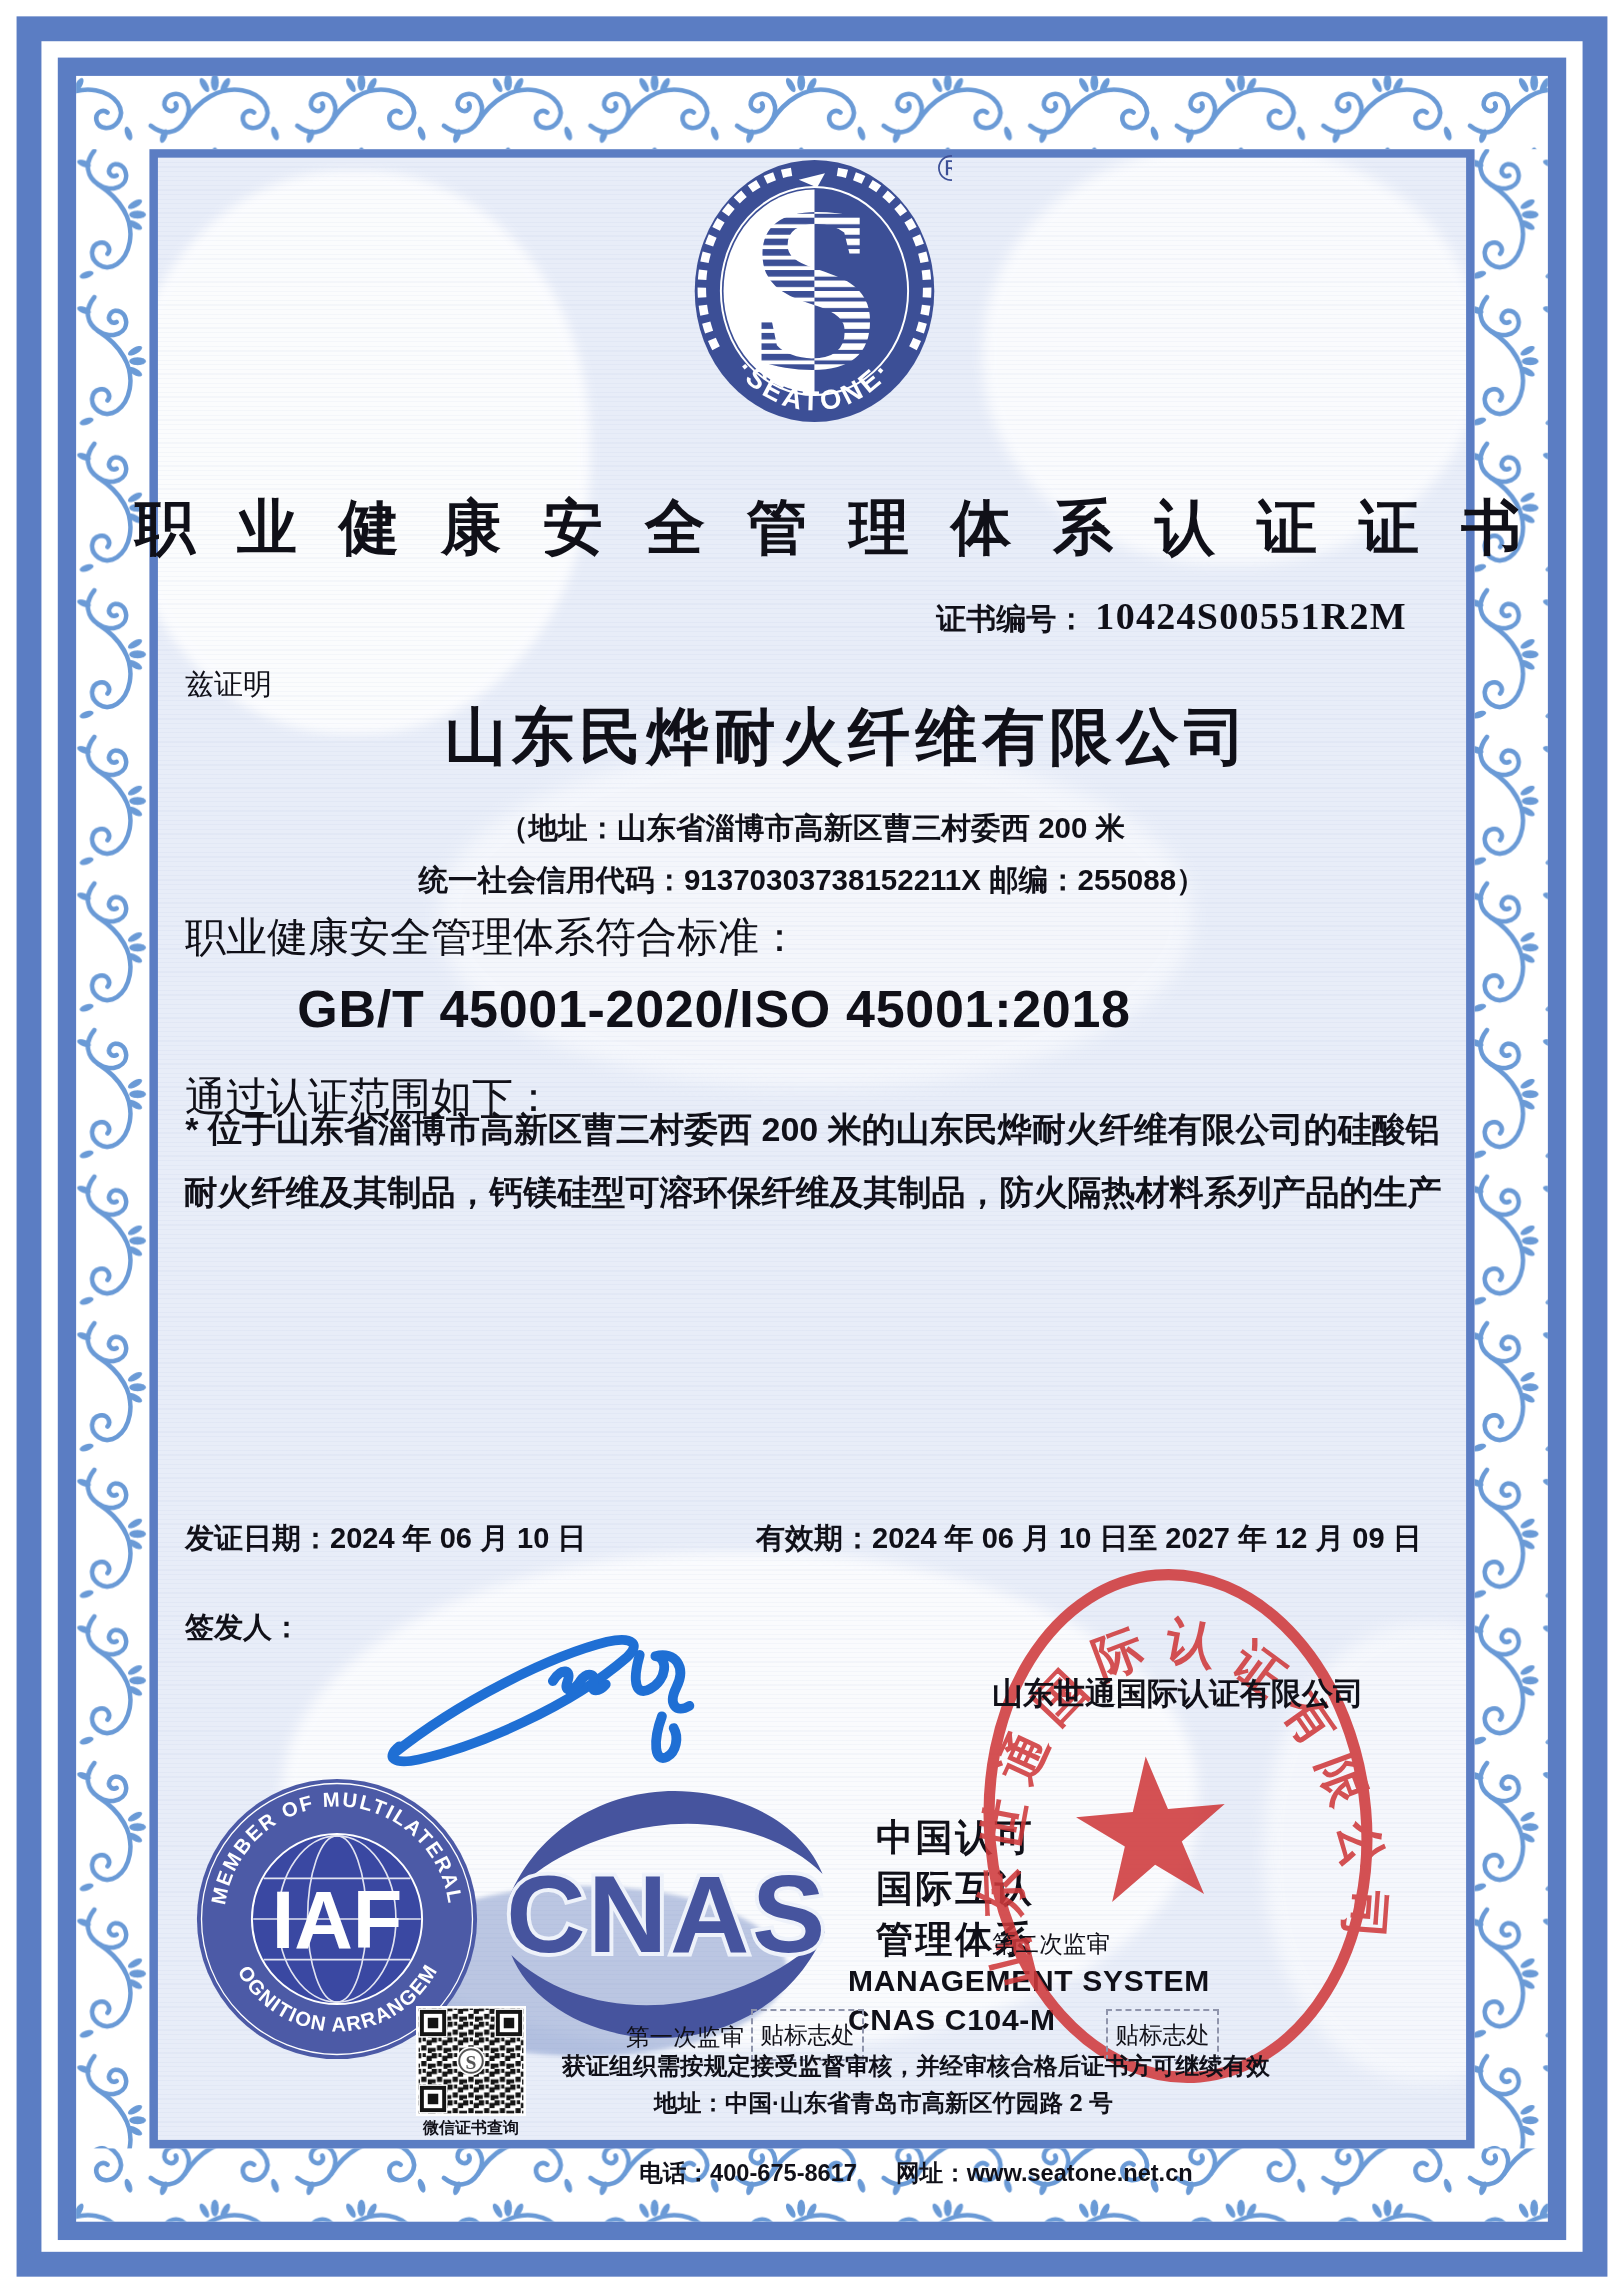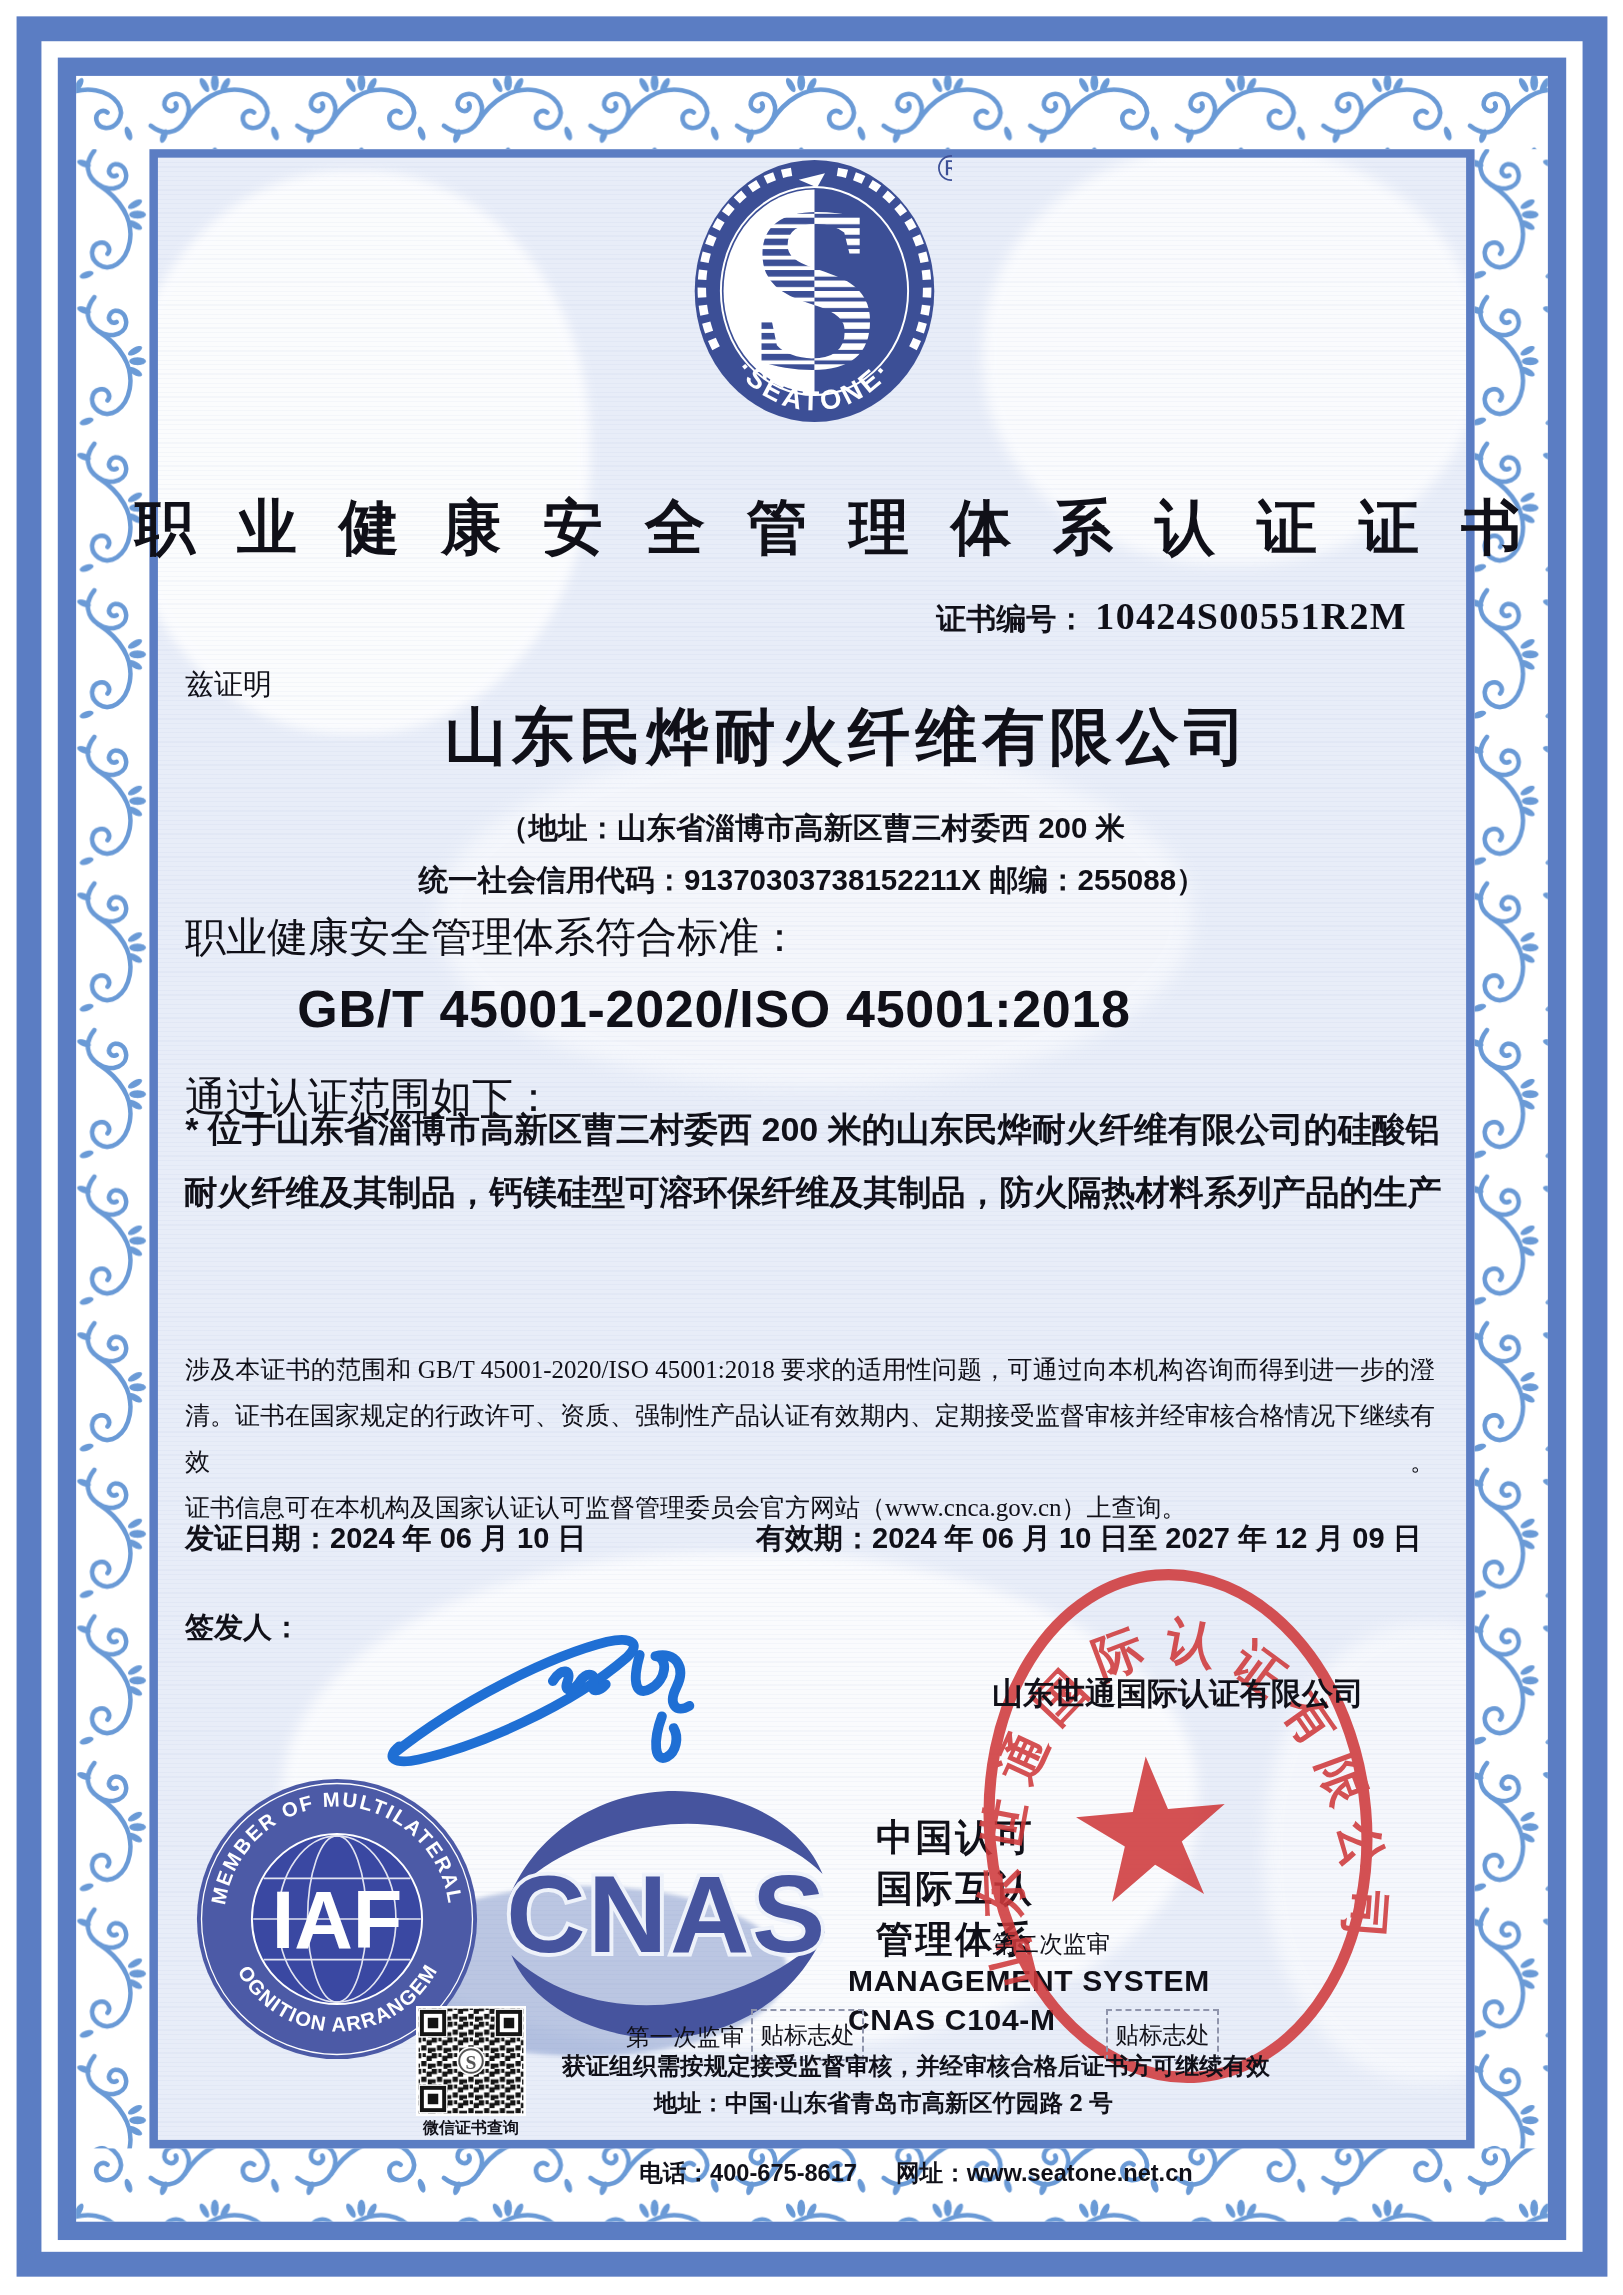--- a/index.html
+++ b/index.html
@@ -143,25 +143,20 @@
 
   <div class="abs z3 lead" style="top:910px;">职业健康安全管理体系符合标准：</div>
   <div class="abs z3 standard">GB/T 45001-2020/ISO 45001:2018</div>
   <div class="abs z3 lead" style="top:1070px;">通过认证范围如下：</div>
 
   <div class="abs z3 scope">
     <div>* 位于山东省淄博市高新区曹三村委西 200 米的山东民烨耐火纤维有限公司的硅酸铝</div>
     <div>耐火纤维及其制品，钙镁硅型可溶环保纤维及其制品，防火隔热材料系列产品的生产</div>
   </div>
 
-  <div class="abs z3 note">
-    <div>涉及本证书的范围和 GB/T 45001-2020/ISO 45001:2018 要求的适用性问题，可通过向本机构咨询而得到进一步的澄</div>
-    <div>清。证书在国家规定的行政许可、资质、强制性产品认证有效期内、定期接受监督审核并经审核合格情况下继续有效。</div>
-    <div>证书信息可在本机构及国家认证认可监督管理委员会官方网站（www.cnca.gov.cn）上查询。</div>
-  </div>
 
   <div class="abs z3 dateline" style="left:185px;">
     <span>发证日期：</span><span>2024 年 06 月 10 日</span>
   </div>
   <div class="abs z3 dateline" style="left:756px;">
     <span>有效期：</span><span>2024 年 06 月 10 日至 2027 年 12 月 09 日</span>
   </div>
   <div class="abs z3 signer">签发人：</div>
 
   <svg class="abs z4" style="left:353px;top:1617px;" width="367" height="196" viewBox="0 0 560 300">

